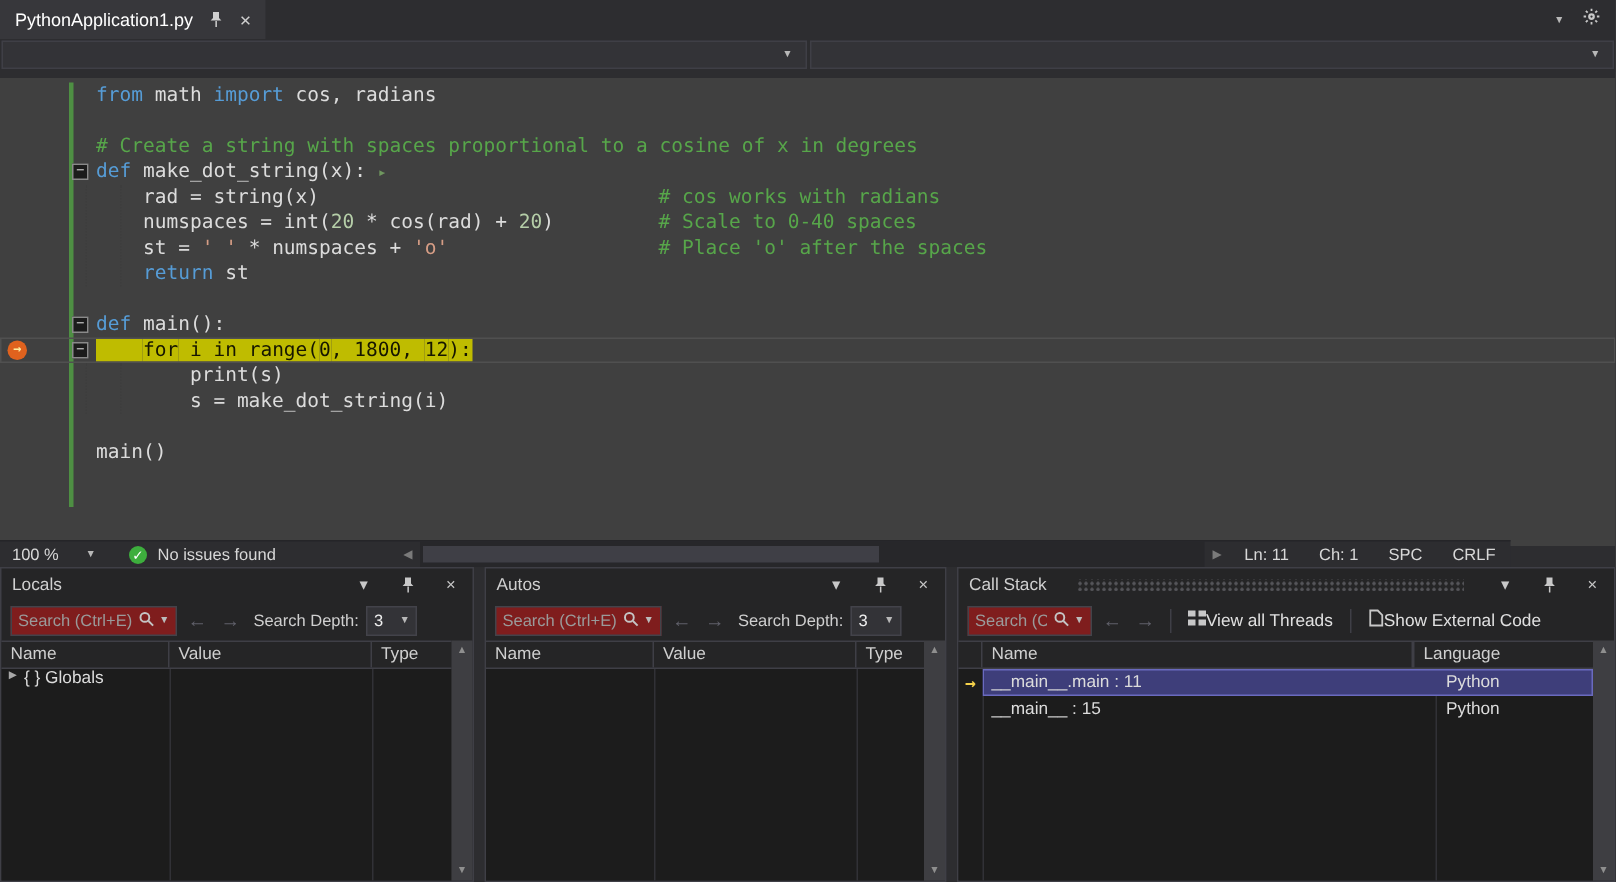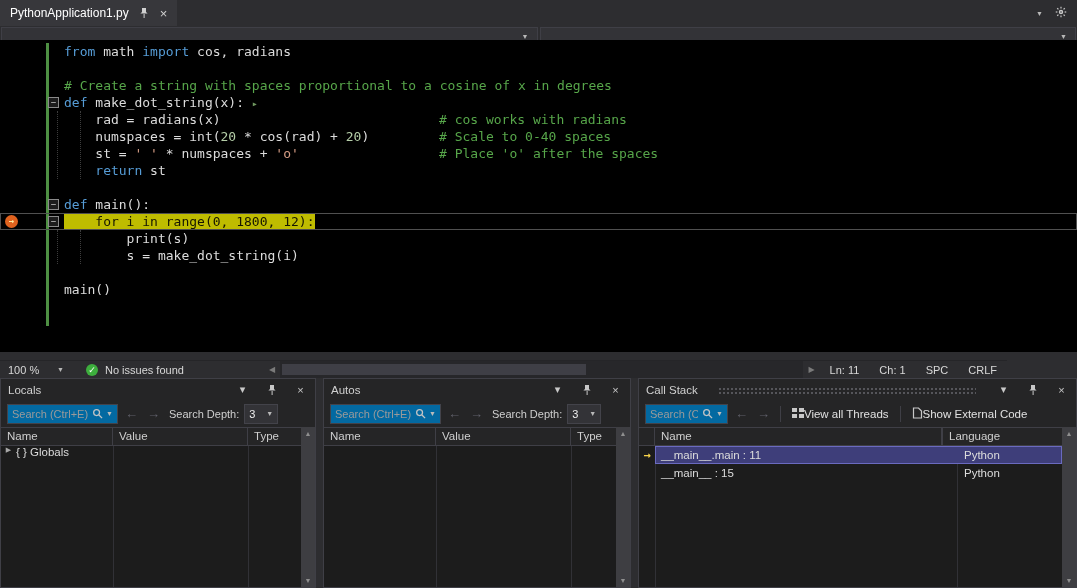--- a/index.html
+++ b/index.html
@@ -11,21 +11,21 @@
   .tab{display:flex;align-items:center;gap:8px;background:#37373b;padding:0 10px;color:#ffffff;font-size:12px}
   .tab-close{color:#d0d0d0;font-size:13px;line-height:13px;cursor:default}
   .strip-right{margin-left:auto;display:flex;align-items:center;gap:12px;padding-right:10px}
   .mini-caret{font-size:7px;color:#b8b8b8}
 
   
   .navbar{height:22px;display:flex;gap:2px;padding:1px 1px 2px 1px;background:#2d2d30}
   .navdrop{flex:1;background:#333337;border:1px solid #3f3f46;display:flex;align-items:center;justify-content:flex-end;padding:0 8px}
 
   
-  .editor{position:absolute;left:0;top:40px;width:1077px;height:312px;background:#000000;overflow:hidden}
+  .editor{position:absolute;left:0;top:52px;width:1077px;height:312px;background:#404040;overflow:hidden}
   .change-bar{position:absolute;left:46px;top:3px;width:3px;height:283px;background:#4e8f43}
   .iguide{position:absolute;width:0;border-left:1px dotted #3d3d3d}
   .g1{left:57px;top:71px;height:68px}
   .g2{left:80px;top:71px;height:68px}
   .g3{left:57px;top:190px;height:34px}
   .g4{left:80px;top:190px;height:34px}
   .code-area{position:absolute;left:0;top:3px;right:0}
   .code-row{height:17px;display:flex;position:relative;width:100%}
   .code-row.current{outline:1px solid #505050;outline-offset:-1px}
   .gutter{width:46px;flex:none;position:relative}
@@ -58,21 +58,21 @@
   .panels{position:absolute;left:0;top:378px;width:1077px;height:210px;display:flex;gap:7px}
   .panel{background:#252526;border:1px solid #3f3f46;display:flex;flex-direction:column;position:relative}
   .panel.locals{width:316px}
   .panel.autos{width:308px}
   .panel.callstack{flex:1}
   .ptitle{height:21px;display:flex;align-items:center;gap:14px;padding:0 7px;font-size:11.5px;color:#d0d0d0}
   .ptitle .spacer{flex:1}
   .grip{flex:1;height:8px;margin:0 6px;background-image:radial-gradient(circle,#55555a 1px,transparent 1.2px);background-size:4px 4px;background-position:0 1px}
   .picon{width:15px;text-align:center;color:#c8c8c8;font-size:11px;display:inline-flex;justify-content:center;align-items:center}
   .ptools{height:27px;display:flex;align-items:center;gap:5px;padding:0 6px}
-  .searchbox{height:20px;background:#0369a1;border:1px solid #43434a;display:flex;align-items:center;padding:0 4px 0 0}
+  .searchbox{height:20px;background:#7f1d1d;border:1px solid #43434a;display:flex;align-items:center;padding:0 4px 0 0}
   .searchbox input{border:0;background:transparent;color:#dddddd;font-size:11px;width:84px;padding:0 4px;outline:none;font-family:"Liberation Sans",sans-serif}
   .searchbox input::placeholder{color:#9a9a9a}
   .searchbox.small input{width:56px}
   .sb-caret{font-size:7px;color:#bbbbbb;margin-left:3px}
   .navarrow{color:#60606a;font-size:13px;padding:0 2px}
   .depth-label{font-size:11px;color:#cfcfcf;margin-left:2px;white-space:nowrap}
   .depth-dd{width:34px;height:20px;background:#333337;border:1px solid #43434a;display:flex;align-items:center;justify-content:space-between;padding:0 4px;font-size:11px;color:#eeeeee}
   .vsep{width:1px;height:16px;background:#3f3f46;margin:0 3px}
   .tool-btn{display:flex;align-items:center;font-size:11.5px;color:#e0e0e0;padding:0 3px;white-space:nowrap}
   .pgrid{flex:1;position:relative}
@@ -168,21 +168,21 @@
         <div class="gutter"></div>
         <div class="foldcol">
           <div class="fold-box">−</div>
         </div>
         <pre class="code-text"><span class="tk-k">def</span><span class="tk-t"> make_dot_string(x): </span><span class="tk-g">▸</span></pre>
       </div>
       <div class="code-row">
         <div class="gutter"></div>
         <div class="foldcol"></div>
         <span class="inline-comment"># cos works with radians</span>
-        <pre class="code-text"><span class="tk-t">    rad = radians(x)</span></pre>
+        <pre class="code-text"><span class="tk-t">    rad = string(x)</span></pre>
       </div>
       <div class="code-row">
         <div class="gutter"></div>
         <div class="foldcol"></div>
         <span class="inline-comment"># Scale to 0-40 spaces</span>
         <pre class="code-text"><span class="tk-t">    numspaces = int(</span><span class="tk-n">20</span><span class="tk-t"> * cos(rad) + </span><span class="tk-n">20</span><span class="tk-t">)</span></pre>
       </div>
       <div class="code-row">
         <div class="gutter"></div>
         <div class="foldcol"></div>

